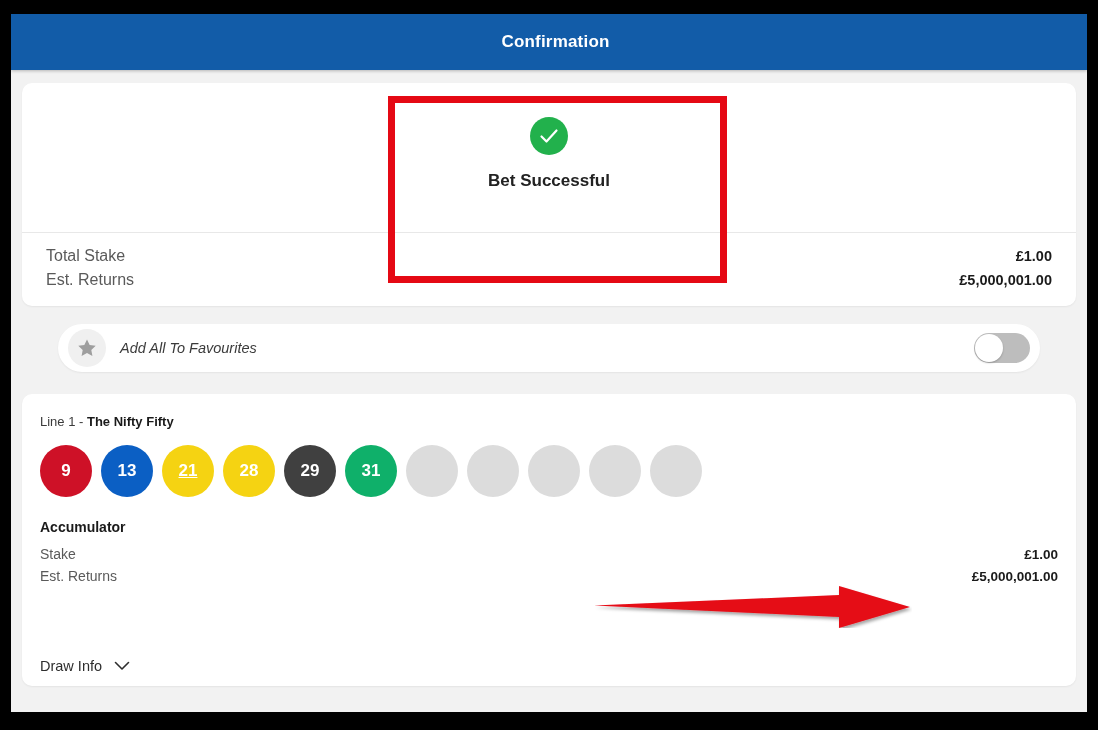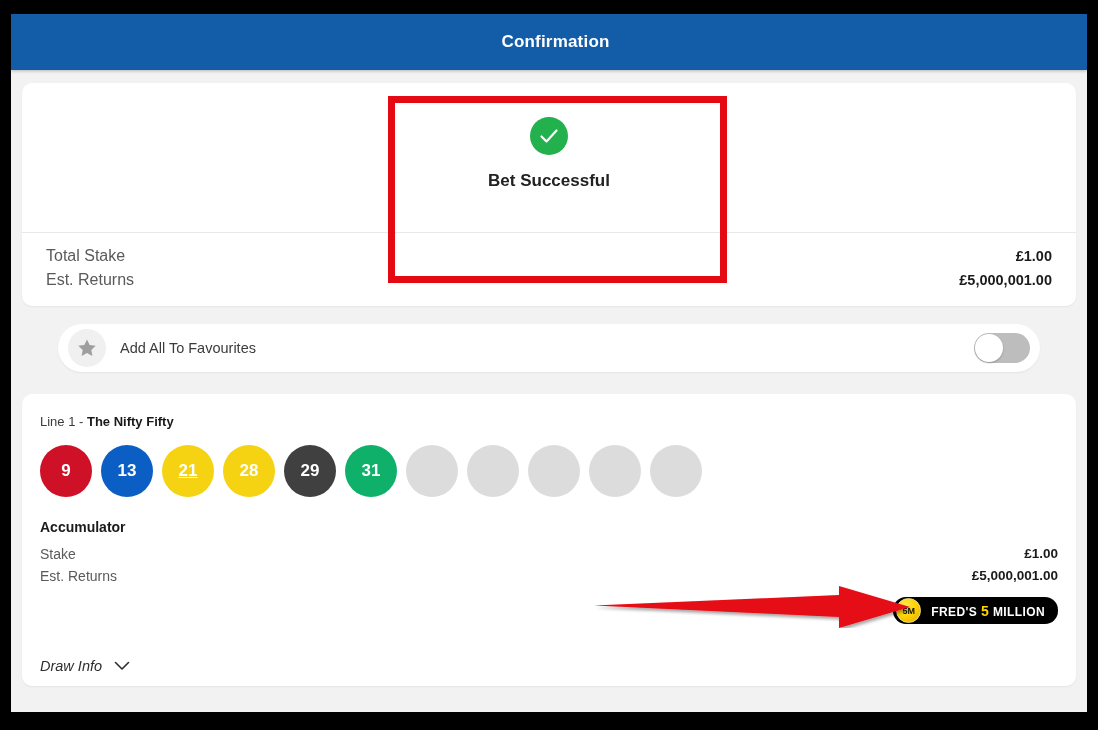--- a/index.html
+++ b/index.html
@@ -115,20 +115,21 @@
   
   #favourites-card {
     margin-top: 18px;
     height: 48px;
     border-radius: 24px;
     display: flex;
     align-items: center;
     padding: 0 8px 0 10px;
     margin-left: 47px;
     margin-right: 47px;
+    font-style: italic;
   }
   .star-badge {
     width: 38px;
     height: 38px;
     border-radius: 50%;
     background: #f0f0f0;
     display: flex;
     align-items: center;
     justify-content: center;
     flex: none;
@@ -195,21 +196,21 @@
 
   .acc-title {
     font-size: 14px;
     font-weight: bold;
     color: #1a1a1a;
     margin-bottom: 8px;
   }
   .acc-row {
     display: flex;
     justify-content: space-between;
-    align-items: flex-start;
+    align-items: flex-end;
     padding: 3px 0;
   }
   .acc-label {
     font-size: 14px;
     color: #5a5a5a;
   }
   .acc-value {
     font-size: 13.5px;
     font-weight: bold;
     color: #1a1a1a;
@@ -257,21 +258,20 @@
   .promo-text .big { font-size: 14px; }
 
   
   .draw-info-row {
     position: absolute;
     left: 18px;
     bottom: 11px;
     display: flex;
     align-items: center;
     gap: 12px;
-    font-style: italic;
   }
   .draw-info-label {
     font-size: 14.5px;
     color: #2e2e2e;
   }
 
   
   #annot-rect {
     position: absolute;
     left: 388px;
@@ -360,26 +360,20 @@
       <div class="acc-title">Accumulator</div>
       <div class="acc-row">
         <span class="acc-label">Stake</span>
         <span class="acc-value">£1.00</span>
       </div>
       <div class="acc-row">
         <span class="acc-label">Est. Returns</span>
         <span class="acc-value">£5,000,001.00</span>
       </div>
 
-      <div class="promo-wrap">
-        <div class="promo-badge">
-          <div class="promo-coin">5M</div>
-          <div class="promo-text"><span>FRED'S</span>&nbsp;<span class="y big">5</span>&nbsp;<span>MILLION</span></div>
-        </div>
-      </div>
 
       <div class="draw-info-row">
         <span class="draw-info-label">Draw Info</span>
         <span>
           <svg width="16" height="10" viewBox="0 0 16 10" aria-hidden="true">
             <path d="M1.5 1.5 L8 8 L14.5 1.5" fill="none" stroke="#2e2e2e" stroke-width="1.6" stroke-linecap="round" stroke-linejoin="round"></path>
           </svg>
         </span>
       </div>
     </div>

